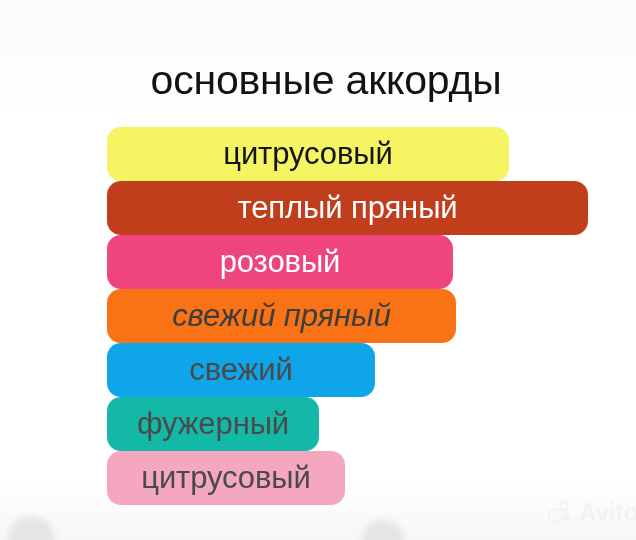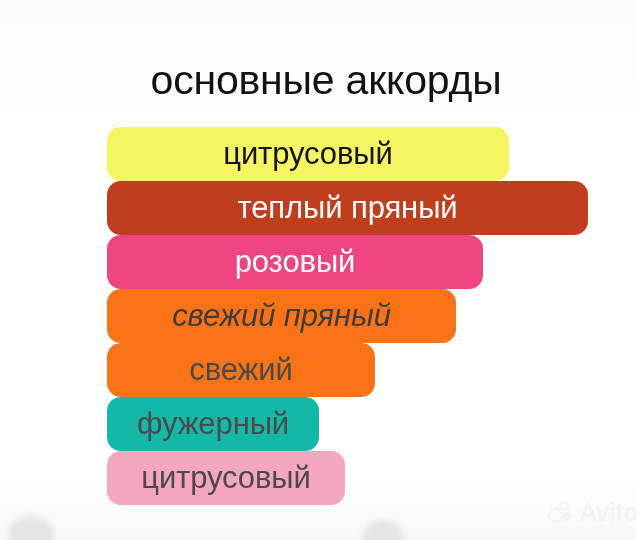--- a/index.html
+++ b/index.html
@@ -127,31 +127,31 @@
         <div class="bar" style="background: rgb(245, 245, 100); width: 402px;">
           <span class="bar-label" style="color: rgb(20, 20, 20);">цитрусовый</span>
         </div>
       </div>
       <div class="bar-row">
         <div class="bar" style="background: rgb(193, 62, 28); width: 481px; text-align: right;">
           <span class="bar-label" style="color: rgb(255, 255, 255);">теплый пряный</span>
         </div>
       </div>
       <div class="bar-row">
-        <div class="bar" style="background: rgb(238, 68, 128); width: 376px;">
+        <div class="bar" style="background: rgb(238, 68, 128); width: 346px;">
           <span class="bar-label" style="color: rgb(255, 255, 255);">розовый</span>
         </div>
       </div>
       <div class="bar-row">
         <div class="bar" style="background: #f97316; width: 349px; font-style: italic;">
           <span class="bar-label" style="color: rgb(61, 61, 61);">свежий пряный</span>
         </div>
       </div>
       <div class="bar-row">
-        <div class="bar" style="background: #f97316; width: 268px;">
+        <div class="bar" style="background: #0ea5e9; width: 268px;">
           <span class="bar-label" style="color: rgb(74, 74, 74);">свежий</span>
         </div>
       </div>
       <div class="bar-row">
         <div class="bar" style="background: #14b8a6; width: 212px;">
           <span class="bar-label" style="color: rgb(74, 74, 74);">фужерный</span>
         </div>
       </div>
       <div class="bar-row">
         <div class="bar" style="background: rgb(245, 167, 192); width: 238px;">

